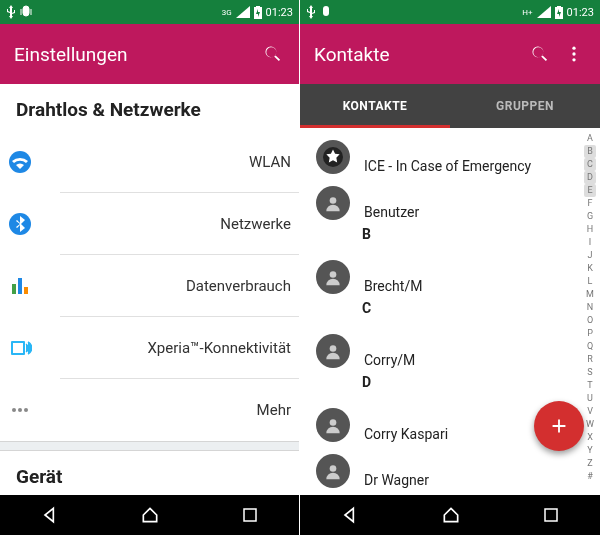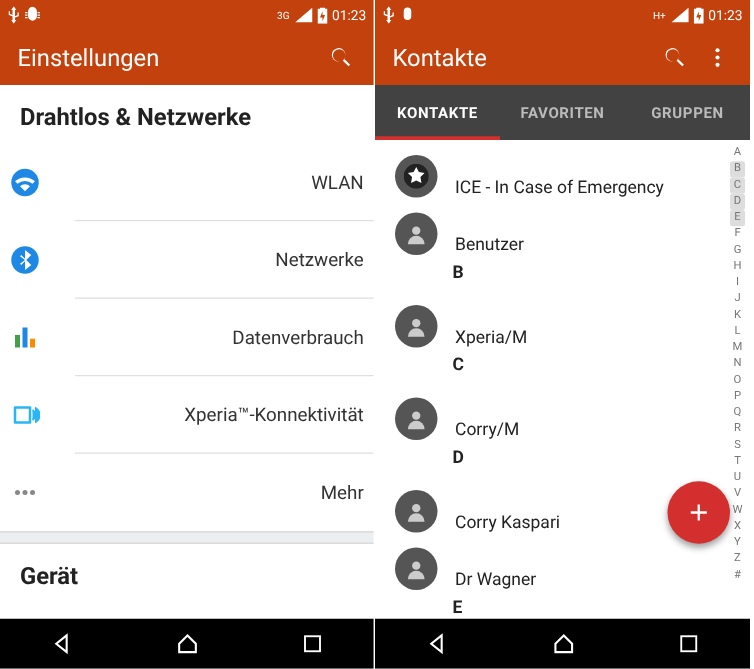--- a/index.html
+++ b/index.html
@@ -1,25 +1,25 @@
 <!DOCTYPE html>
 <html><head>
 <meta charset="utf-8">
 <style>
   * { box-sizing: border-box; margin: 0; padding: 0; }
   body { font-family: Roboto, "Helvetica Neue", Arial, sans-serif; background: #fff; width: 603px; height: 535px; overflow: hidden; }
   .screens { display: flex; }
   .screen { width: 300px; height: 535px; background: #fff; position: relative; overflow: hidden; border-right: 1px solid #fff; }
   .screen.right { width: 300px; border-right: none; }
 
-  .status-bar { height: 24px; background: #c2410c; color: #fff; display: flex; align-items: center; justify-content: flex-end; padding: 0 6px; font-size: 11px; gap: 4px; }
+  .status-bar { height: 24px; background: #15803d; color: #fff; display: flex; align-items: center; justify-content: flex-end; padding: 0 6px; font-size: 11px; gap: 4px; }
   .status-bar .left-icons { margin-right: auto; display: flex; gap: 4px; align-items: center; }
   .status-bar svg { display: block; }
 
-  .app-bar { height: 44px; background: #c2410c; color: #fff; display: flex; align-items: center; padding: 0 14px; font-size: 19px; }
+  .app-bar { height: 60px; background: #be185d; color: #fff; display: flex; align-items: center; padding: 0 14px; font-size: 19px; }
   .app-bar .title { flex: 1; }
   .app-bar .icon-btn { width: 24px; height: 24px; margin-left: 10px; display: flex; align-items: center; justify-content: center; }
 
   .section-header { font-size: 19px; font-weight: bold; color: #222; padding: 14px 16px 10px; }
   .list { }
   .list-item { display: flex; align-items: center; height: 62px; padding: 0 8px; position: relative; justify-content: space-between; }
   .list-item .iconcell { width: 44px; display: flex; align-items: center; justify-content: flex-start; }
   .list-item .label { font-size: 15px; color: #333; }
   .list-item .divider { position: absolute; bottom: 0; left: 60px; right: 0; height: 1px; background: #e0e0e0; }
   .gap-divider { height: 10px; background: #eceff1; border-top: 1px solid #d5d5d5; border-bottom: 1px solid #d5d5d5; }
@@ -224,21 +224,20 @@
         <svg width="20" height="20" viewBox="0 0 24 24">
             <circle cx="12" cy="5" r="2" fill="#fff"></circle>
             <circle cx="12" cy="12" r="2" fill="#fff"></circle>
             <circle cx="12" cy="19" r="2" fill="#fff"></circle>
           </svg>
       </div>
     </div>
 
     <div class="tabs">
       <div class="tab active">KONTAKTE</div>
-      <div class="tab">FAVORITEN</div>
       <div class="tab">GRUPPEN</div>
     </div>
 
     <div class="contacts-view">
       <div class="contacts-list" id="contacts-list">
           <div class="contact-row">
             <div class="avatar">
               <svg width="20" height="20" viewBox="0 0 24 24">
                 <circle cx="12" cy="12" r="12" fill="#222"></circle>
                 <path fill="#fff" d="M12 3l2.5 5 5.5.8-4 4 1 5.7L12 16l-5 2.5 1-5.7-4-4L9.5 8z"></path>
@@ -256,21 +255,21 @@
             <div class="contact-name">Benutzer</div>
           </div>
           <div class="section-letter">B</div>
           <div class="contact-row">
             <div class="avatar">
               <svg width="20" height="20" viewBox="0 0 24 24">
                 <circle cx="12" cy="9" r="4" fill="#ccc"></circle>
                 <path fill="#ccc" d="M4 22a8 8 0 0116 0z"></path>
               </svg>
             </div>
-            <div class="contact-name">Xperia/M</div>
+            <div class="contact-name">Brecht/M</div>
           </div>
           <div class="section-letter">C</div>
           <div class="contact-row">
             <div class="avatar">
               <svg width="20" height="20" viewBox="0 0 24 24">
                 <circle cx="12" cy="9" r="4" fill="#ccc"></circle>
                 <path fill="#ccc" d="M4 22a8 8 0 0116 0z"></path>
               </svg>
             </div>
             <div class="contact-name">Corry/M</div>

